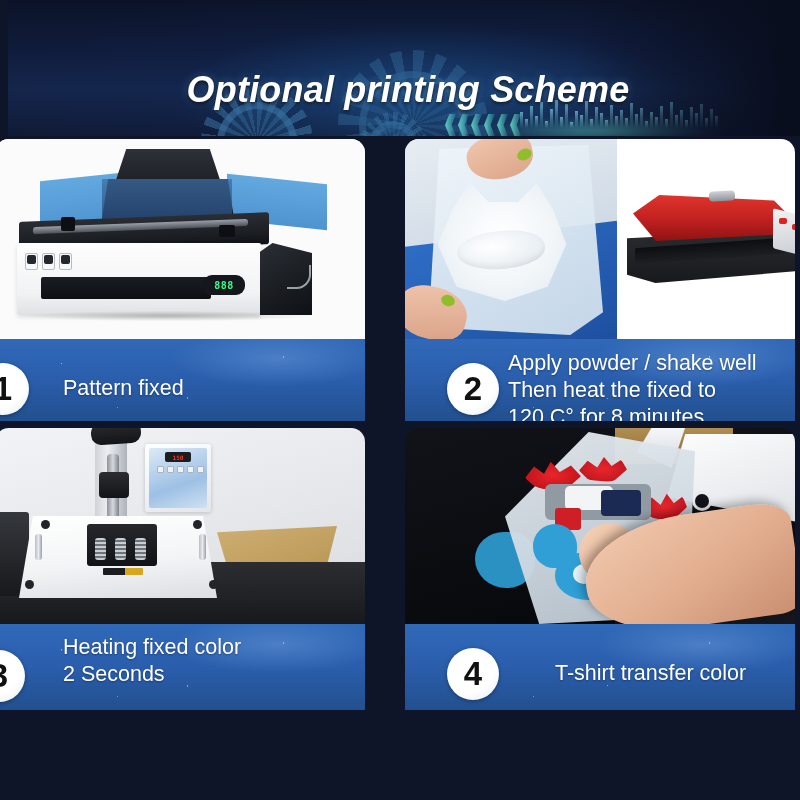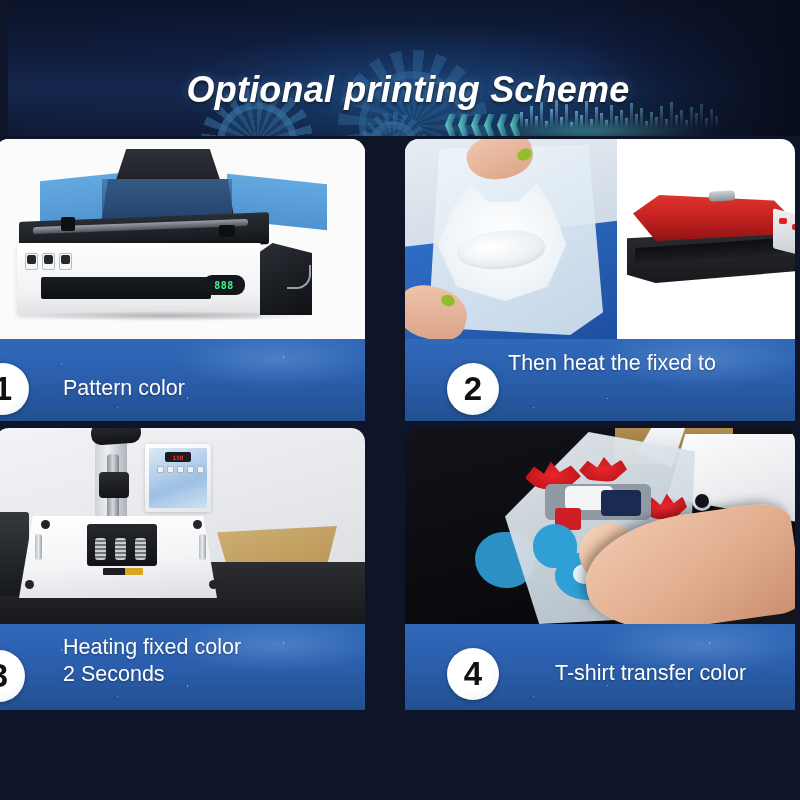--- a/index.html
+++ b/index.html
@@ -385,21 +385,21 @@
         <div class="prn-disp">
           <b>888</b>
         </div>
         <div class="prn-tank"></div>
         <div class="prn-cord"></div>
         <div class="prn-shadow"></div>
       </div>
       <div class="cap">
         <div class="num">1</div>
         <div class="cap-text">
-          <div>Pattern color</div>
+          <div>Pattern fixed</div>
         </div>
       </div>
     </div>
 
     <div class="panel p2">
       <div class="photo">
         <div class="ph2-left">
           <div class="p2l-bg"></div>
           <div class="p2l-blue"></div>
           <div class="p2l-film"></div>
@@ -416,21 +416,23 @@
           <div class="ovn-slot"></div>
           <div class="ovn-ctl"></div>
           <div class="ovn-knob"></div>
           <div class="ovn-knob2"></div>
           <div class="ovn-handle"></div>
         </div>
       </div>
       <div class="cap">
         <div class="num">2</div>
         <div class="cap-text">
+          <div>Apply powder / shake well</div>
           <div>Then heat the fixed to</div>
+          <div>120 C° for 8 minutes</div>
         </div>
       </div>
     </div>
 
     <div class="panel p3">
       <div class="photo">
         <div class="ph3-bg"></div>
         <div class="hp-wood"></div>
         <div class="hp-dark"></div>
         <div class="hp-blk-l"></div>

